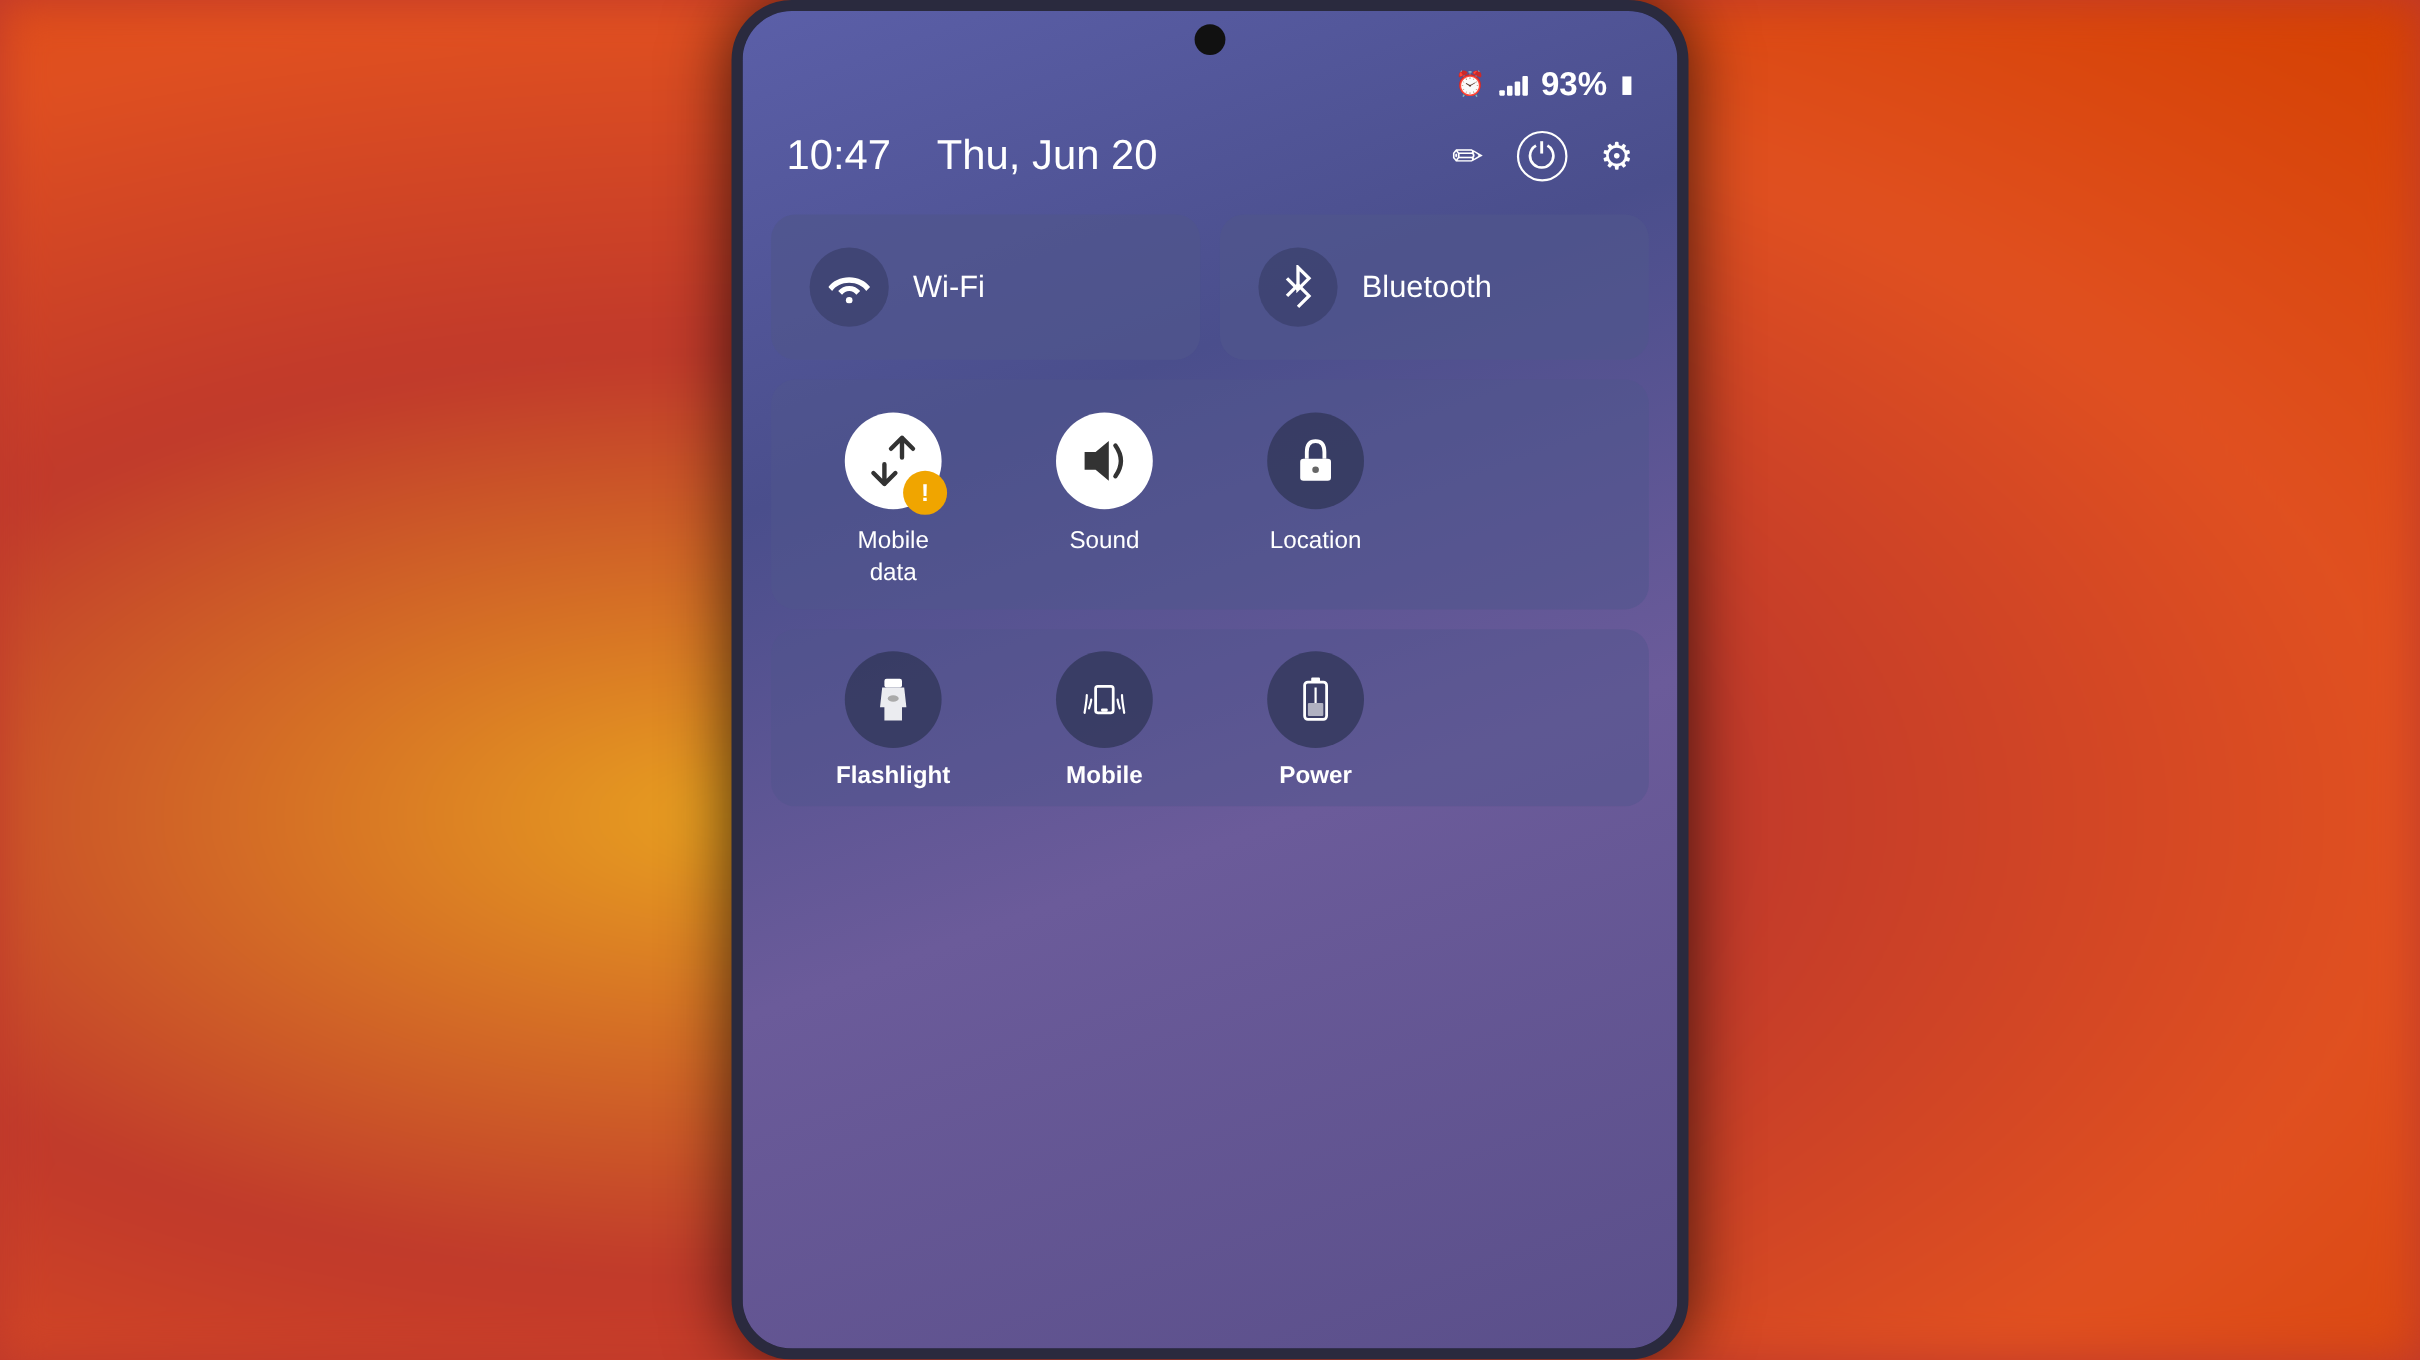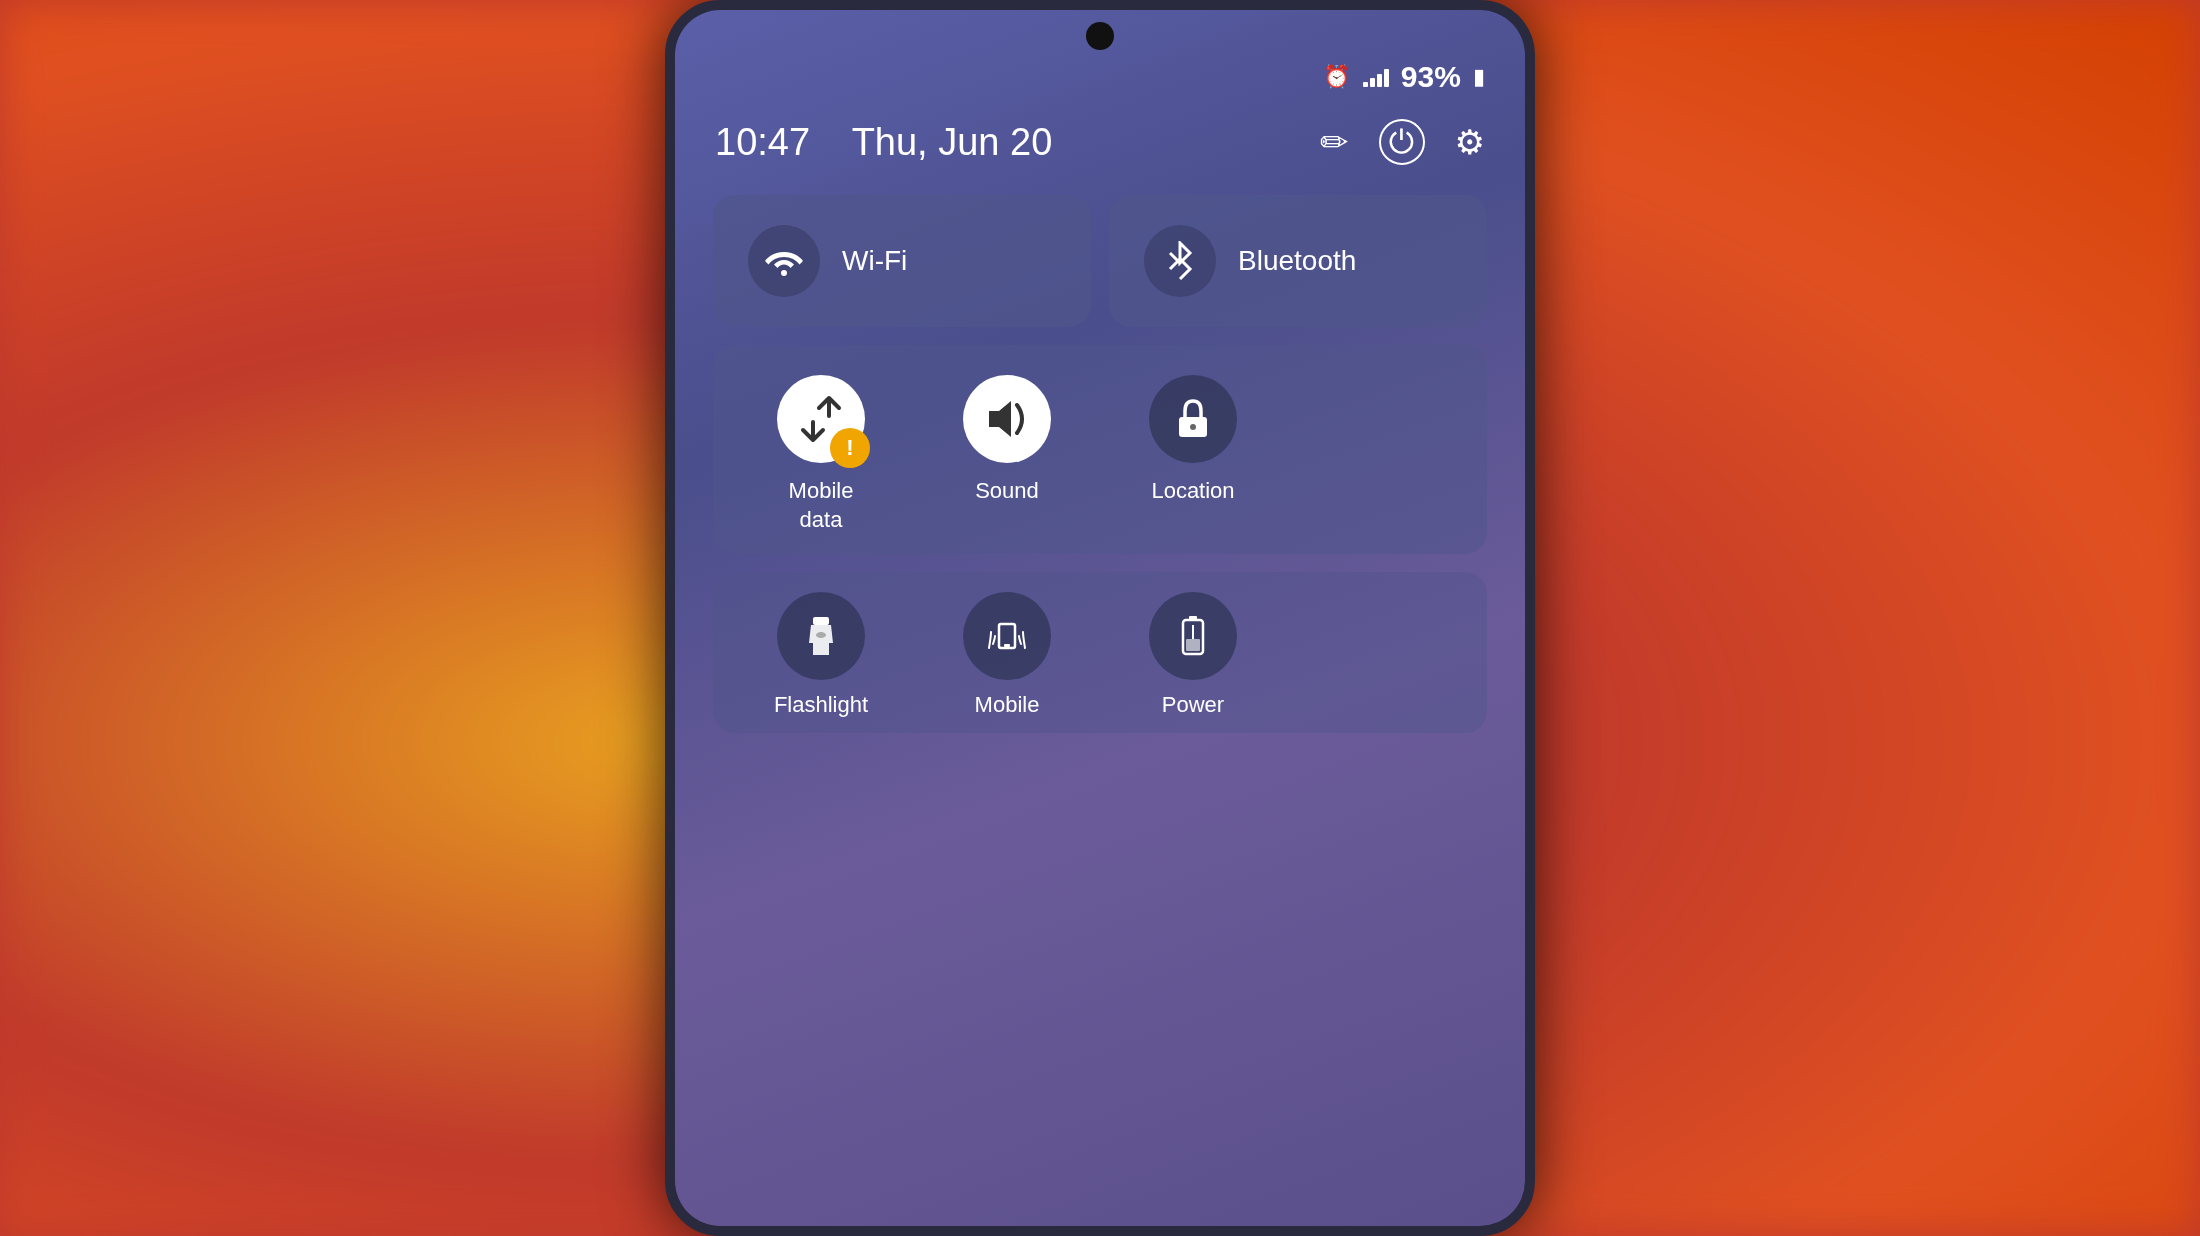--- a/index.html
+++ b/index.html
@@ -116,21 +116,21 @@
       color: white;
       font-size: 34px;
       cursor: pointer;
     }
 
     
     .quick-tiles {
       display: flex;
       flex-direction: column;
       gap: 18px;
-      padding: 10px 38px;
+      padding: 10px 26px;
       flex: 1;
     }
 
     
     .top-row {
       display: flex;
       gap: 18px;
     }
 
     .tile-large {
@@ -237,20 +237,21 @@
       font-weight: 900;
       color: white;
       z-index: 2;
     }
 
     
     .bottom-row-panel {
       background: rgba(80, 85, 140, 0.45);
       border-radius: 22px;
       padding: 20px 20px 15px;
+      font-weight: bold;
     }
 
     .bottom-inner {
       display: grid;
       grid-template-columns: repeat(4, 1fr);
       gap: 10px;
     }
 
     .bottom-item {
       display: flex;

